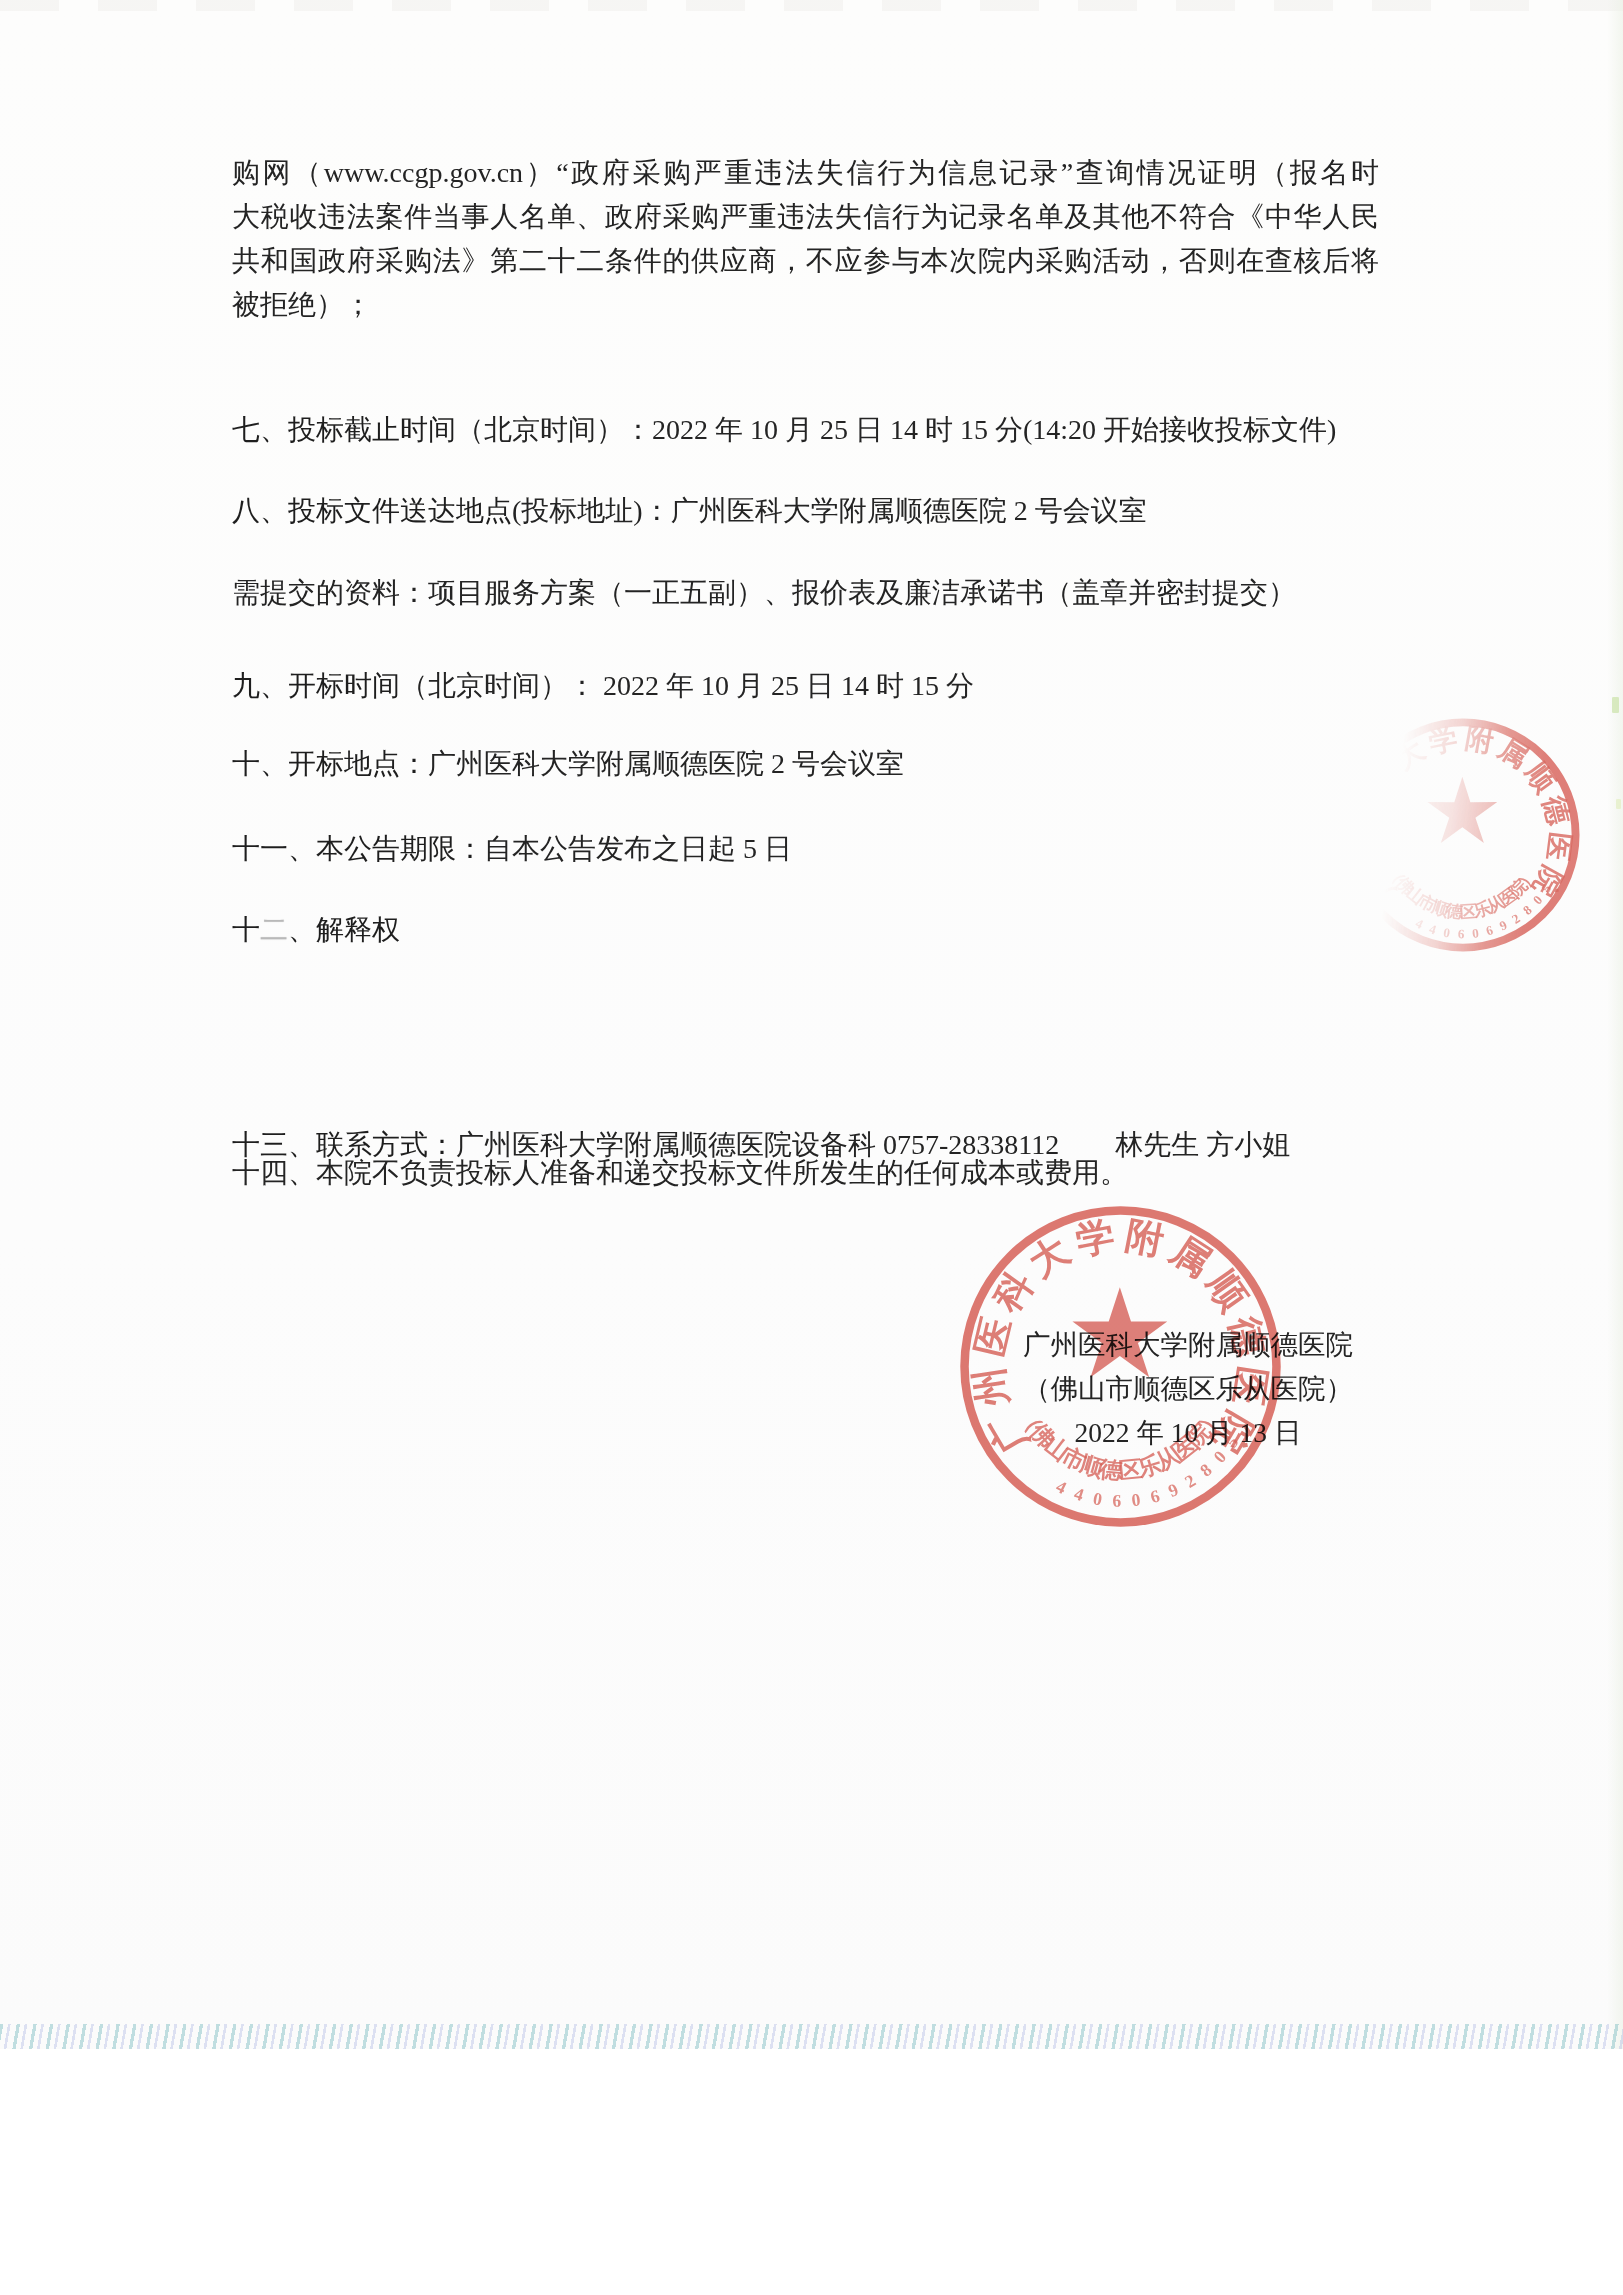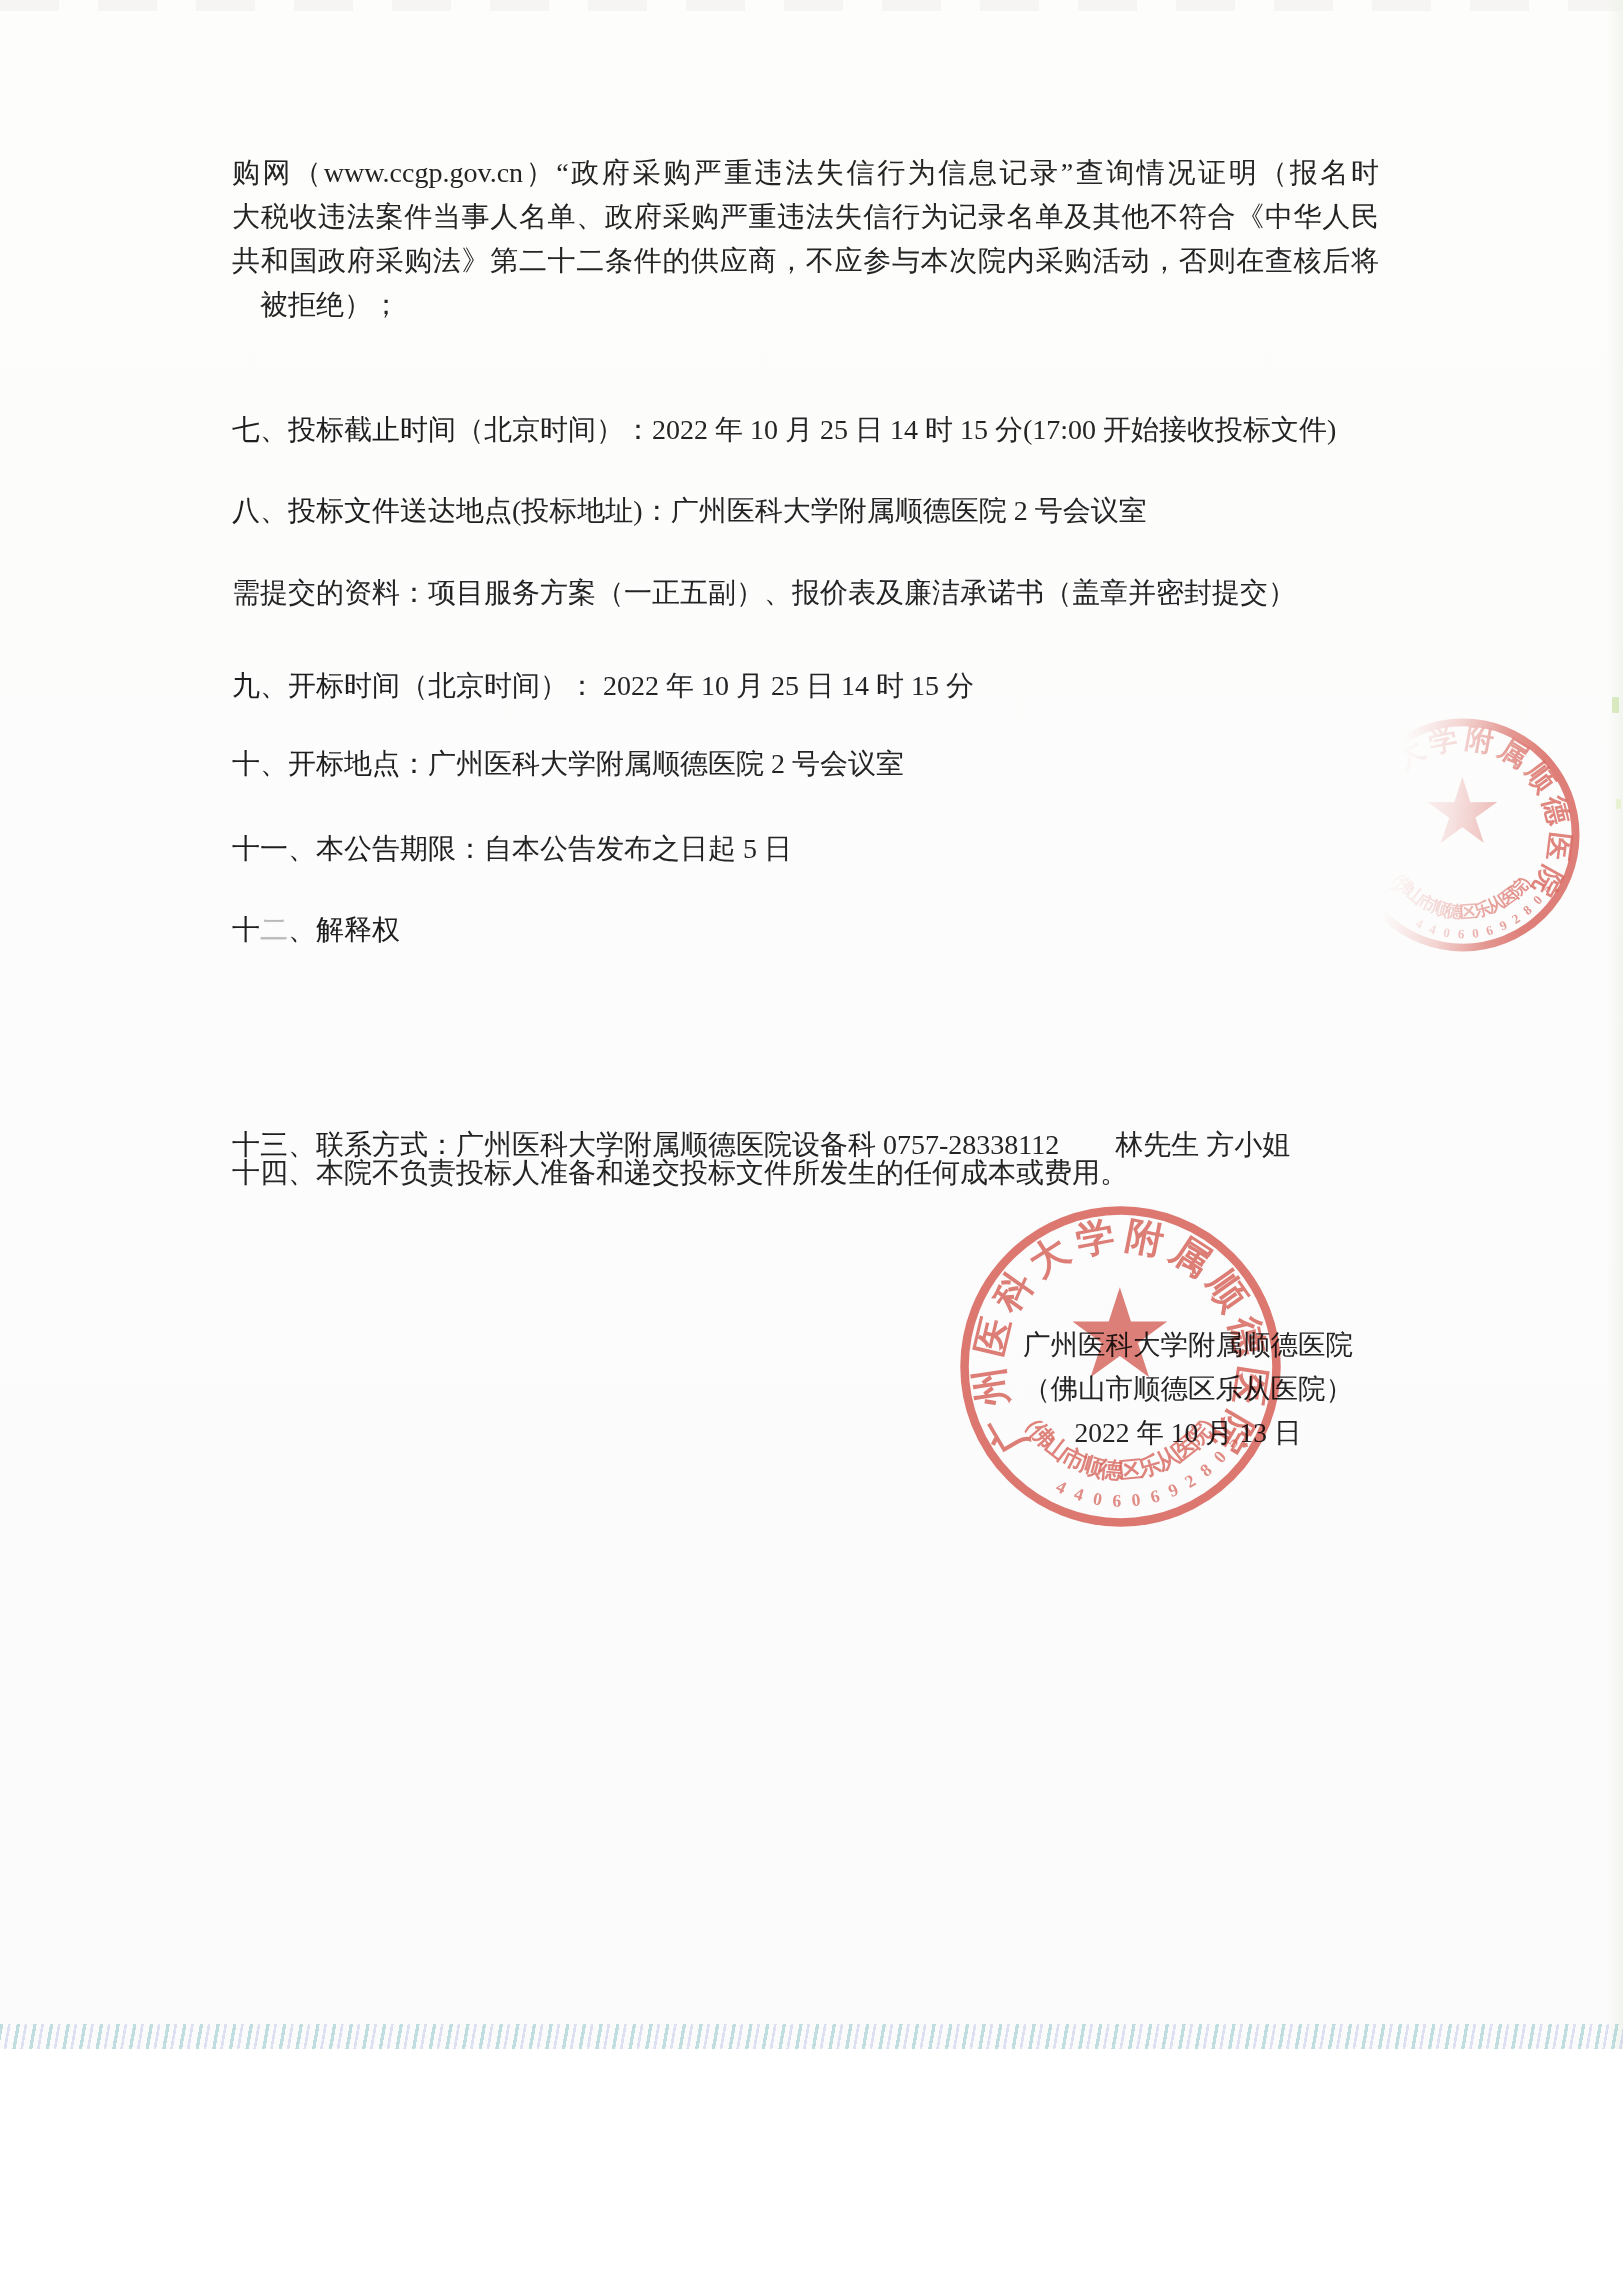--- a/index.html
+++ b/index.html
@@ -14,21 +14,21 @@
     background:linear-gradient(180deg,#fdfdfc 0%,#fcfcfc 60%,#fbfbfb 100%);
     color:#262626;
   }
   
   .intro{
     position:absolute;left:232px;top:151px;width:1147px;
     font-size:28px;line-height:44px;color:#242424;
     text-justify:inter-character;
   }
   .intro .j{text-align:justify;text-align-last:justify;}
-  .intro .last{text-align:left;margin-left:28px;}
+  .intro .last{text-align:left;}
   .secline{
     position:absolute;left:232px;height:45px;line-height:45px;
     font-size:28px;white-space:nowrap;color:#242424;
   }
   .secline b{font-weight:400;color:#1e1e1e;}
   b.faintchar{color:#b9b9b9;text-shadow:0 0 1.3px #d8d8d8;}
   .signature{
     position:absolute;left:890px;top:1323px;width:596px;
     text-align:center;font-size:27.5px;line-height:44px;
     white-space:nowrap;color:#242424;
@@ -80,21 +80,21 @@
 <div class="page">
 
   <div class="intro">
     <div class="j">购网（www.ccgp.gov.cn）“政府采购严重违法失信行为信息记录”查询情况证明（报名时</div>
     <div class="j">大税收违法案件当事人名单、政府采购严重违法失信行为记录名单及其他不符合《中华人民</div>
     <div class="j">共和国政府采购法》第二十二条件的供应商，不应参与本次院内采购活动，否则在查核后将</div>
     <div class="last">被拒绝）；</div>
   </div>
 
   <div class="secline" style="top:407px">
-    <b>七、投标截止时间</b><span>（北京时间）：2022 年 10 月 25 日 14 时 15 分(17:00 开始接收投标文件)</span>
+    <b>七、投标截止时间</b><span>（北京时间）：2022 年 10 月 25 日 14 时 15 分(14:20 开始接收投标文件)</span>
   </div>
   <div class="secline" style="top:488px">
     <b>八、投标文件送达地点</b><span>(投标地址)：广州医科大学附属顺德医院 2 号会议室</span>
   </div>
   <div class="secline" style="top:570px">
     <span>需提交的资料：项目服务方案（一正五副）、报价表及廉洁承诺书（盖章并密封提交）</span>
   </div>
   <div class="secline" style="top:663px">
     <b>九、开标时间</b><span>（北京时间）： 2022 年 10 月 25 日 14 时 15 分</span>
   </div>

